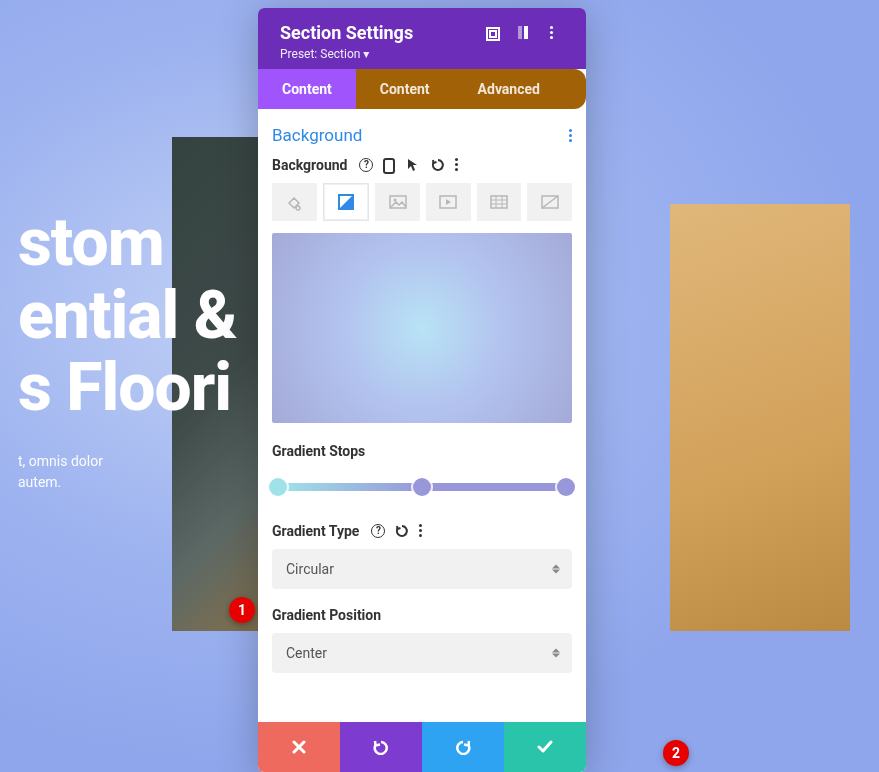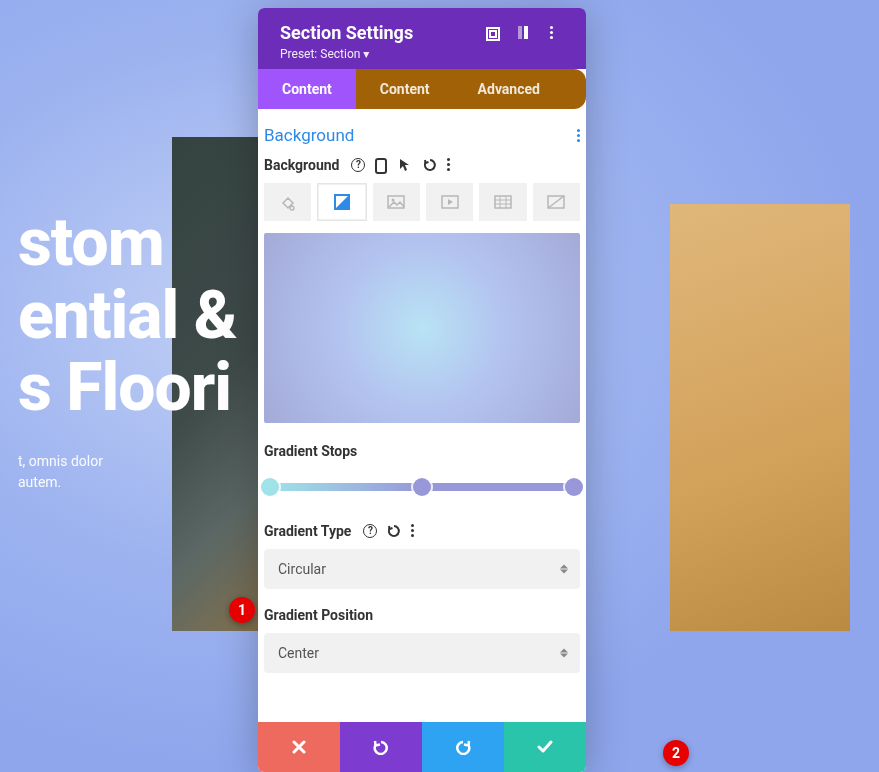--- a/index.html
+++ b/index.html
@@ -36,21 +36,21 @@
   .modal-title { font-size: 18px; font-weight: 700; }
   .modal-sub { font-size: 12px; opacity: .9; margin-top: 4px; }
   .header-icons { display: flex; gap: 18px; align-items: center; }
   .header-icons .hi { width: 14px; height: 14px; cursor: pointer; position: relative; }
 
   .tabs { display: flex; background: #a16207; border-radius: 12px; }
   .tab { flex: 0 0 auto; padding: 12px 24px; font-size: 14px; font-weight: 700; color: #fff; cursor: pointer; }
   .tab.active { background: #9f55fb; }
   .tab:not(.active) { opacity: .85; }
 
-  .panel { flex: 1; overflow: hidden; padding: 16px 6px 0; }
+  .panel { flex: 1; overflow: hidden; padding: 16px 14px 0; }
   .panel-head { display:flex; justify-content:space-between; align-items:center; margin-bottom: 12px;}
   .panel-head h2 { color: #2e8ae6; font-weight: 400; font-size: 17px; }
   .panel-head .more { color:#2e8ae6; font-size:18px; font-weight:700; cursor:pointer; }
 
   .field-label { font-size: 14px; font-weight: 700; color: #333; display:flex; align-items:center; gap:12px; }
   .mini-icons { display:flex; gap:10px; align-items:center; }
   .mini { width:14px; height:14px; cursor:pointer; color:#333; position:relative; }
 
   .bg-tabs { display:flex; gap:6px; margin-top:10px; }
   .bg-tab { flex:1; height:38px; background:#f1f1f1; display:flex; align-items:center; justify-content:center; cursor:pointer; }

